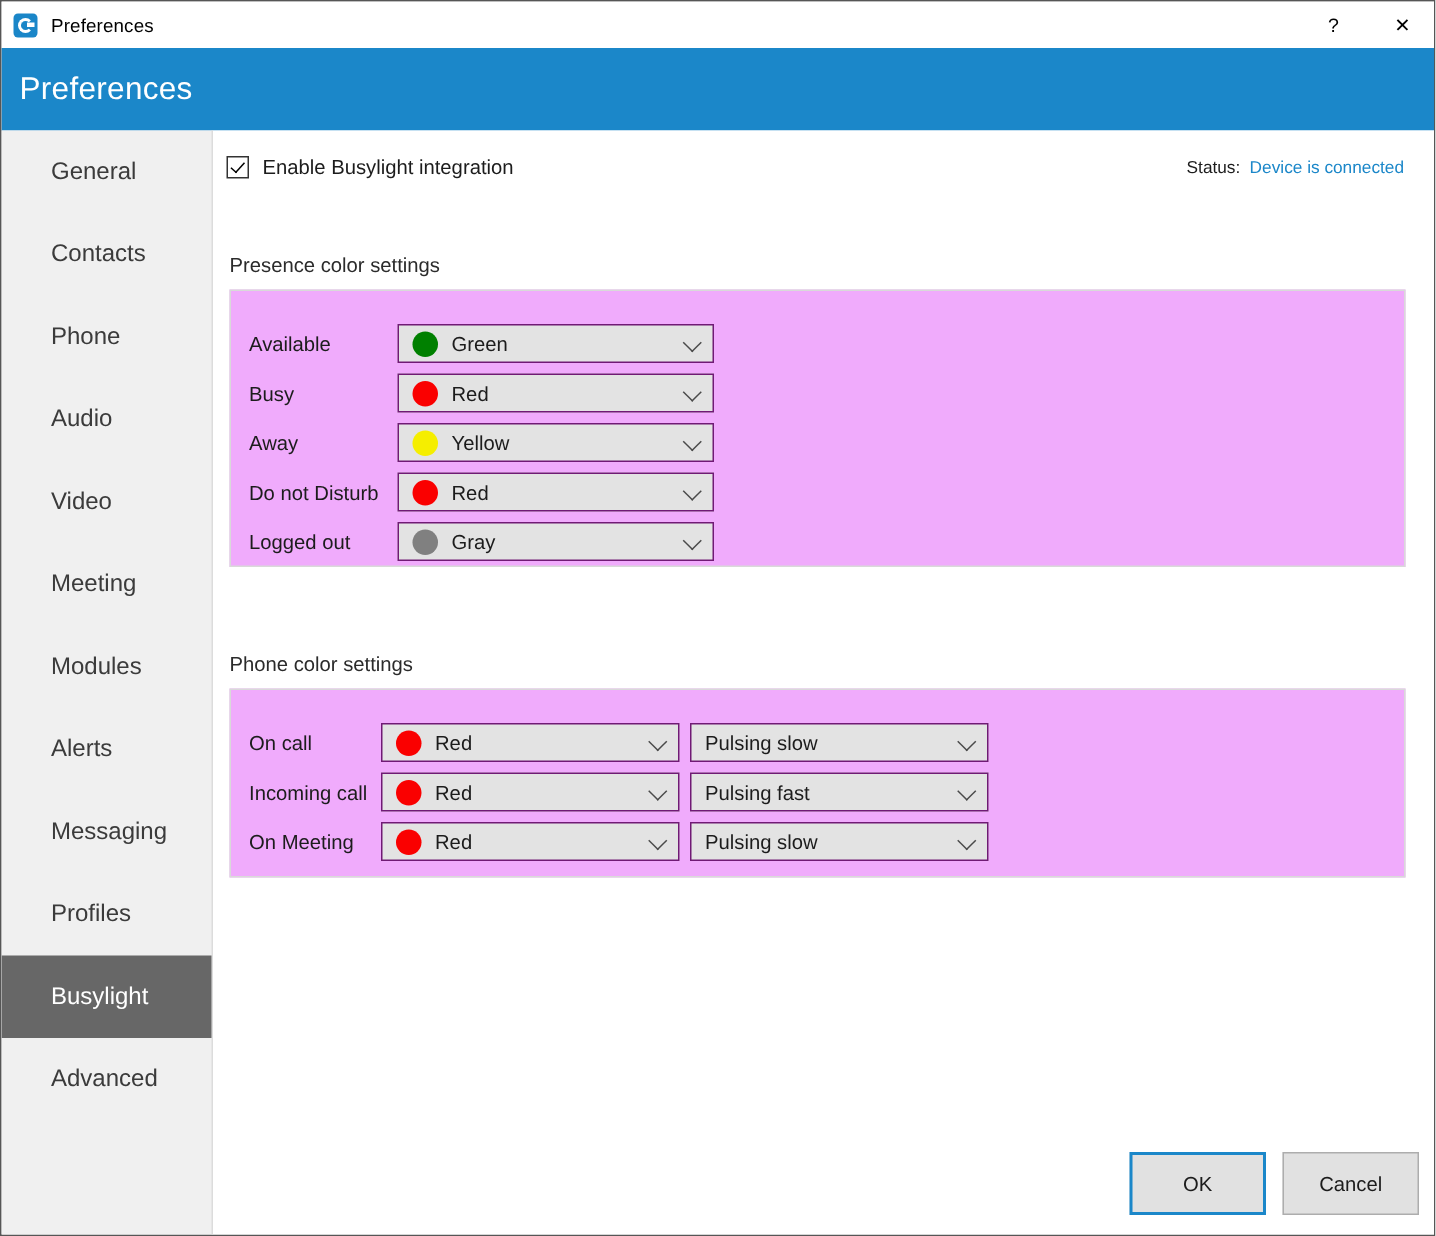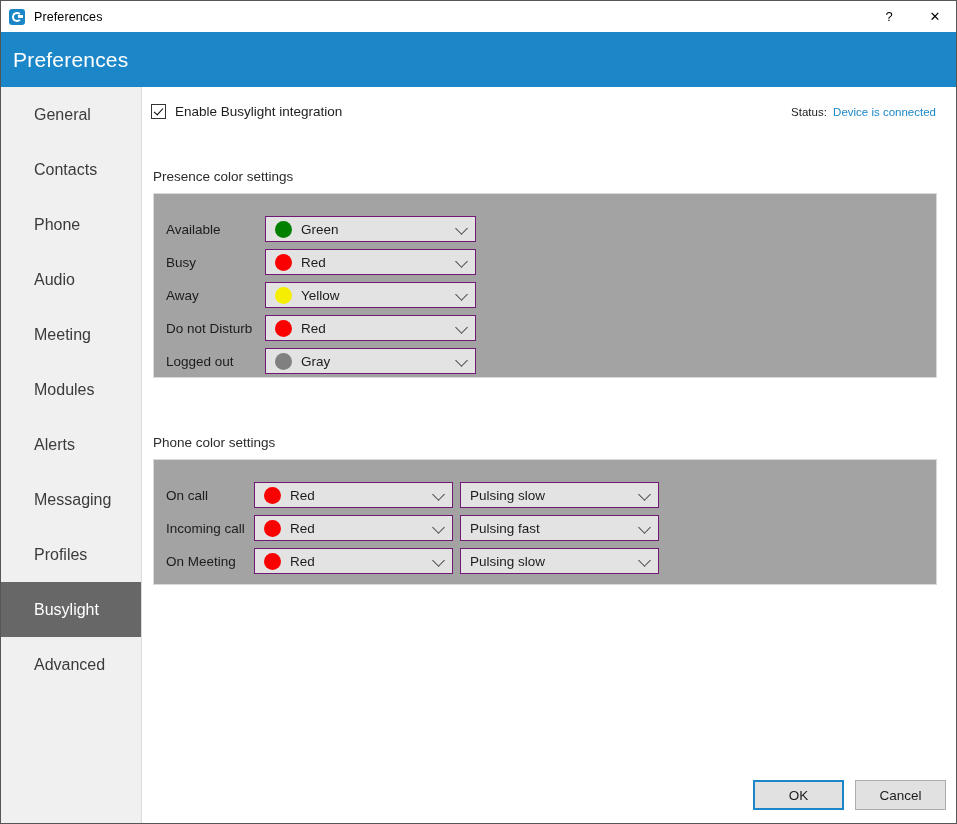--- a/index.html
+++ b/index.html
@@ -185,21 +185,21 @@
 
   
   .section-title {
     position: absolute;
     font-size: 13.5px;
     color: #2b2b2b;
   }
   .group-box {
     position: absolute;
     border: 1px solid #d9d9d9;
-    background: #a3a3a3;
+    background: #f0abfc;
     box-sizing: border-box;
   }
 
   .field-row {
     position: absolute;
     display: flex;
     align-items: center;
     height: 26px;
   }
   .field-label {
@@ -247,21 +247,21 @@
   
   .footer {
     position: absolute;
     right: 11px;
     bottom: 14px;
     display: flex;
     gap: 11px;
   }
   .btn {
     width: 91px;
-    height: 30px;
+    height: 42px;
     background: #e1e1e1;
     border: 1px solid #adadad;
     box-sizing: border-box;
     font-size: 13.5px;
     color: #1c1c1c;
     font-family: "Liberation Sans", sans-serif;
     cursor: default;
     display: flex;
     align-items: center;
     justify-content: center;
@@ -295,20 +295,23 @@
       <div class="nav-item">
         <span>Contacts</span>
       </div>
       <div class="nav-item">
         <span>Phone</span>
       </div>
       <div class="nav-item">
         <span>Audio</span>
       </div>
       <div class="nav-item">
+        <span>Video</span>
+      </div>
+      <div class="nav-item">
         <span>Meeting</span>
       </div>
       <div class="nav-item">
         <span>Modules</span>
       </div>
       <div class="nav-item">
         <span>Alerts</span>
       </div>
       <div class="nav-item">
         <span>Messaging</span>

